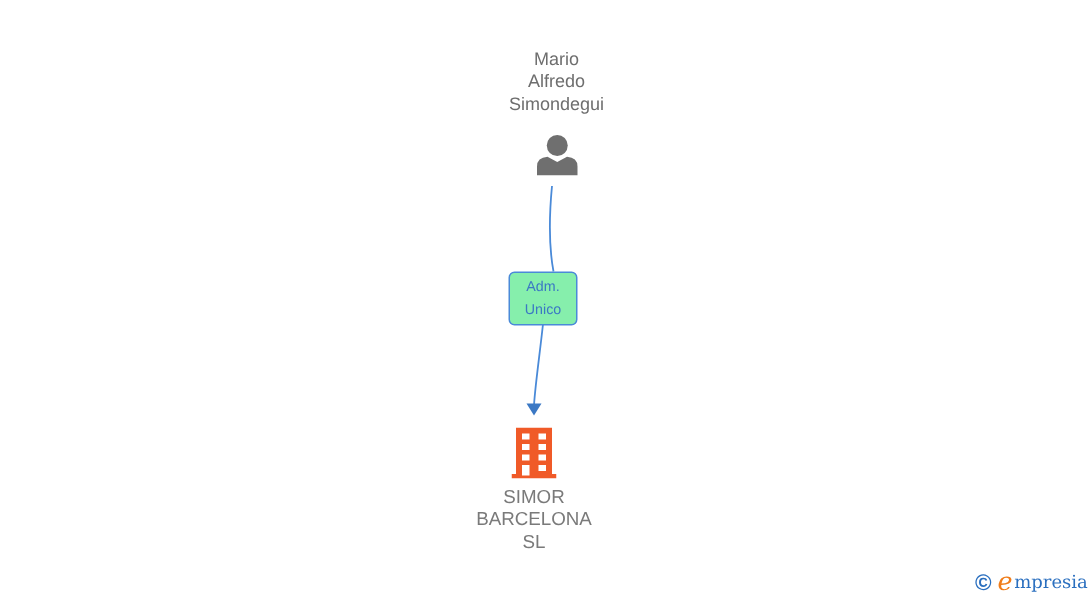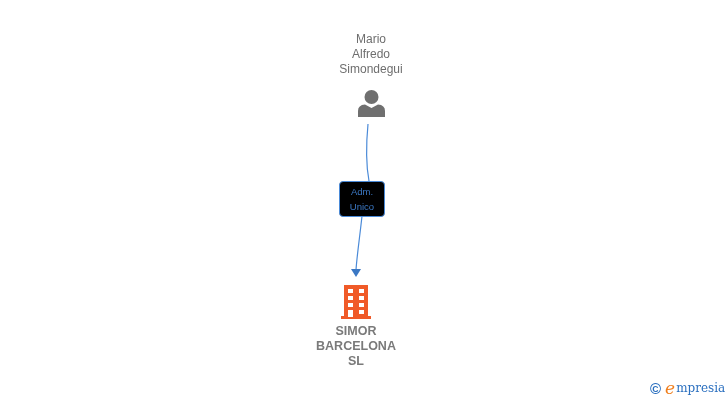--- a/index.html
+++ b/index.html
@@ -3,26 +3,26 @@
 <meta charset="utf-8">
 <style>
   html, body { margin:0; padding:0; background:#ffffff; }
   body { width:728px; height:400px; position:relative; overflow:hidden;
          font-family:"Liberation Sans", sans-serif; }
   .person-name { position:absolute; left:310px; top:32px; width:122px; text-align:center;
     color:#6e6e6e; font-size:12px; line-height:15px; }
   .person-icon { position:absolute; left:357px; top:89px; width:29px; height:28px; }
   .edge { position:absolute; left:0; top:0; width:728px; height:400px; }
   .role-box { position:absolute; left:339px; top:181px; width:44px; height:34px;
-    border:1px solid #4a8ad8; border-radius:4px; background:#000000;
+    border:1px solid #4a8ad8; border-radius:4px; background:#86efac;
     color:#3b78c4; font-size:9.5px; line-height:15px; text-align:center;
     display:flex; flex-direction:column; justify-content:center; }
   .company-icon { position:absolute; left:341px; top:285px; width:30px; height:34px; }
   .company-name { position:absolute; left:296px; top:324px; width:120px; text-align:center;
-    color:#7a7a7a; font-size:12.5px; font-weight:bold; line-height:15px; }
+    color:#7a7a7a; font-size:12.5px; font-weight:normal; line-height:15px; }
   .brand { position:absolute; left:650px; top:378px; display:flex; align-items:center; gap:4px; }
   .brand .copy { color:#2a6fbf; font-size:15px; font-weight:bold; }
   .brand .e { color:#f07d1a; font-family:"DejaVu Serif", serif; font-style:italic; font-size:17px; }
   .brand .rest { color:#2a6fbf; font-family:"DejaVu Serif", serif; font-size:12px; margin-left:-3px; }
 </style>
 </head>
 <body>
 
 <div class="person-name">
   <div>Mario</div>

